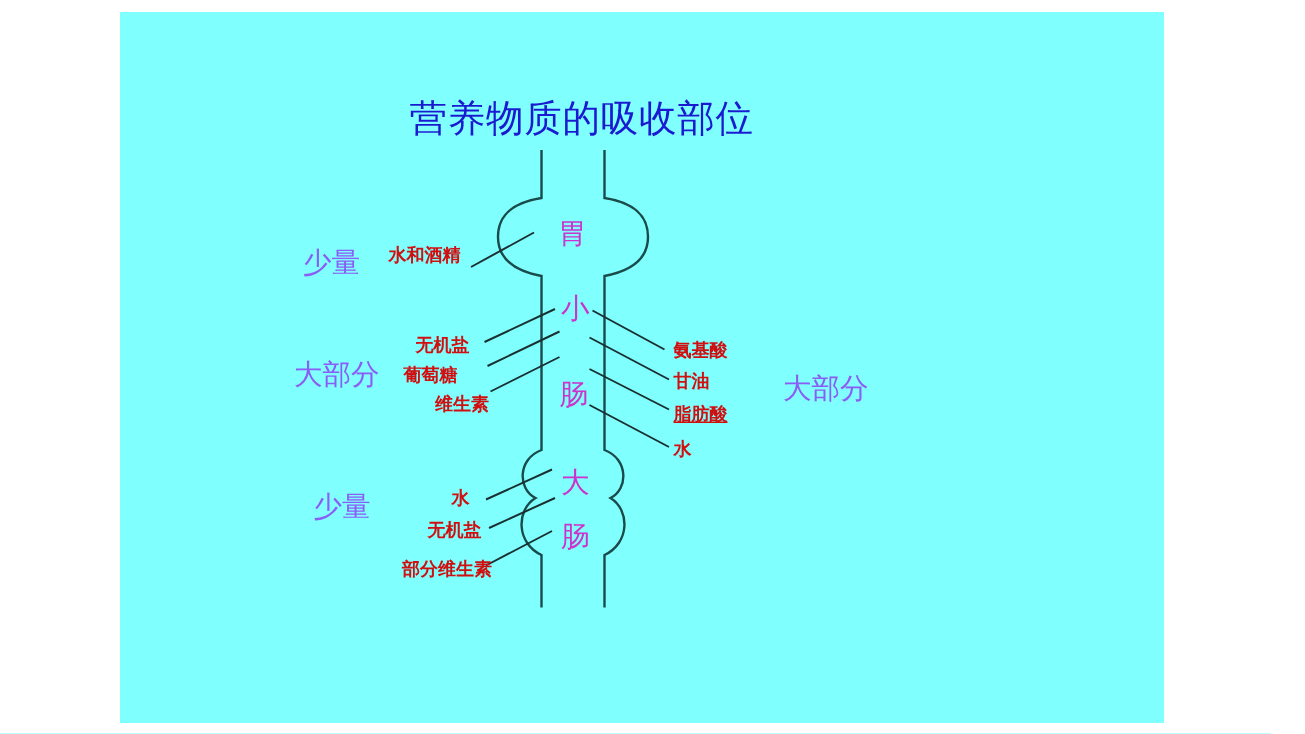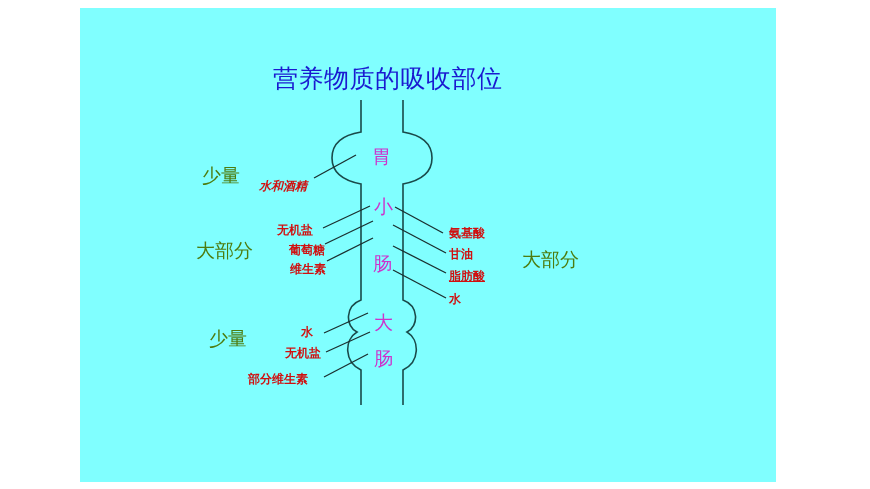--- a/index.html
+++ b/index.html
@@ -2,21 +2,21 @@
 <html><head>
   <meta charset="utf-8">
   <style>
     html, body { margin:0; padding:0; }
     body { width:870px; height:489px; background:#ffffff; position:relative; overflow:hidden; font-family:"DejaVu Sans", sans-serif; }
     .slide { position:absolute; left:80px; top:8px; width:696px; height:474px; background:#80ffff; }
     .svg-layer { position:absolute; left:0; top:0; width:870px; height:489px; }
     .txt { position:absolute; white-space:nowrap; line-height:1; }
     .title { color:#1a1ad0; font-size:25px; left:273px; top:66px; letter-spacing:0.5px; }
     .organ { color:#cc33cc; font-size:19px; }
-    .big { color:#4d7c0f; font-size:19px; }
+    .big { color:#8b5cf6; font-size:19px; }
     .small { color:#d01010; font-size:12px; font-weight:bold; }
   </style>
 </head>
 <body>
 
 <div class="slide"></div>
 
 <svg class="svg-layer" viewBox="0 0 870 489">
   <g fill="none" stroke="#1a4a4a" stroke-width="1.6">
 
@@ -45,29 +45,29 @@
 
 <div class="txt title">营养物质的吸收部位</div>
 
 <div class="txt organ" style="left:372px;top:147px;">胃</div>
 <div class="txt organ" style="left:374px;top:197px;">小</div>
 <div class="txt organ" style="left:373px;top:254px;">肠</div>
 <div class="txt organ" style="left:374px;top:313px;">大</div>
 <div class="txt organ" style="left:374px;top:349px;">肠</div>
 
 <div class="txt big" style="left:202px;top:166px;">少量</div>
-<div class="txt small" style="left:259px;top:180px;font-style:italic;">水和酒精</div>
+<div class="txt small" style="left:259px;top:164px;">水和酒精</div>
 
 <div class="txt big" style="left:196px;top:241px;">大部分</div>
 <div class="txt small" style="left:277px;top:224px;">无机盐</div>
-<div class="txt small" style="left:289px;top:244px;">葡萄糖</div>
+<div class="txt small" style="left:269px;top:244px;">葡萄糖</div>
 <div class="txt small" style="left:290px;top:263px;">维生素</div>
 
 <div class="txt small" style="left:449px;top:227px;">氨基酸</div>
 <div class="txt small" style="left:449px;top:248px;font-family:Liberation Serif, serif;">甘油</div>
 <div class="txt small" style="left:449px;top:270px;text-decoration:underline;">脂肪酸</div>
 <div class="txt small" style="left:449px;top:293px;">水</div>
 <div class="txt big" style="left:522px;top:250px;">大部分</div>
 
 <div class="txt big" style="left:209px;top:329px;">少量</div>
 <div class="txt small" style="left:301px;top:326px;">水</div>
 <div class="txt small" style="left:285px;top:347px;">无机盐</div>
-<div class="txt small" style="left:248px;top:373px;">部分维生素</div>
+<div class="txt small" style="left:268px;top:373px;">部分维生素</div>
 
 </body></html>

